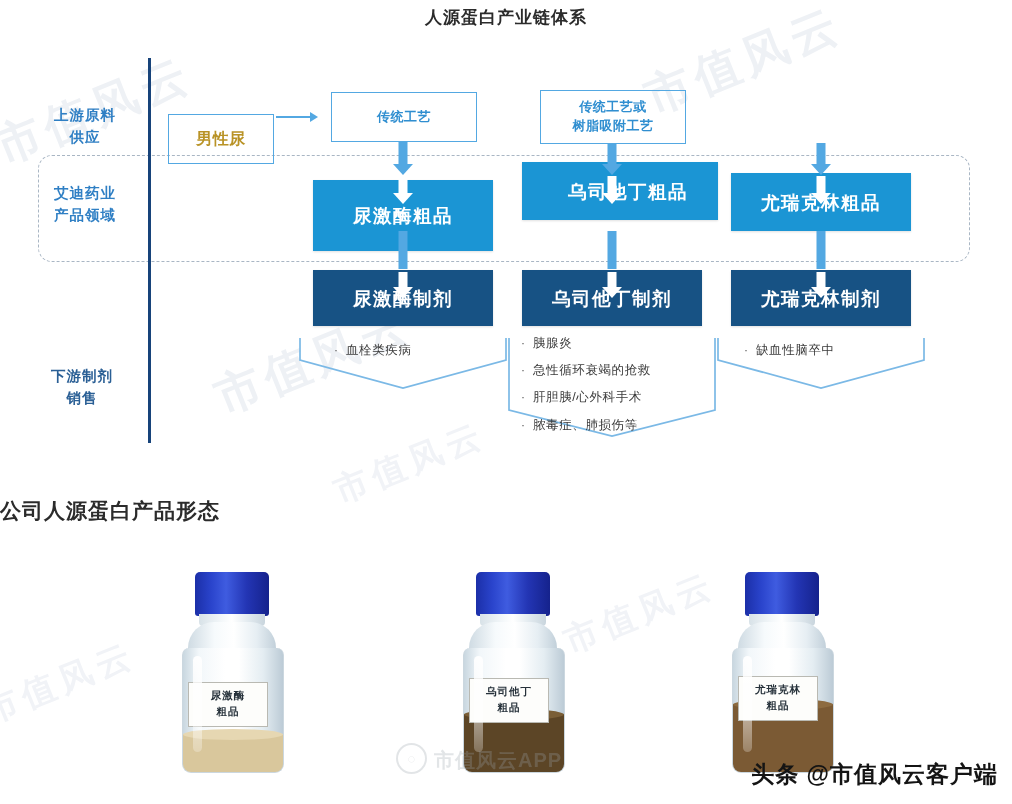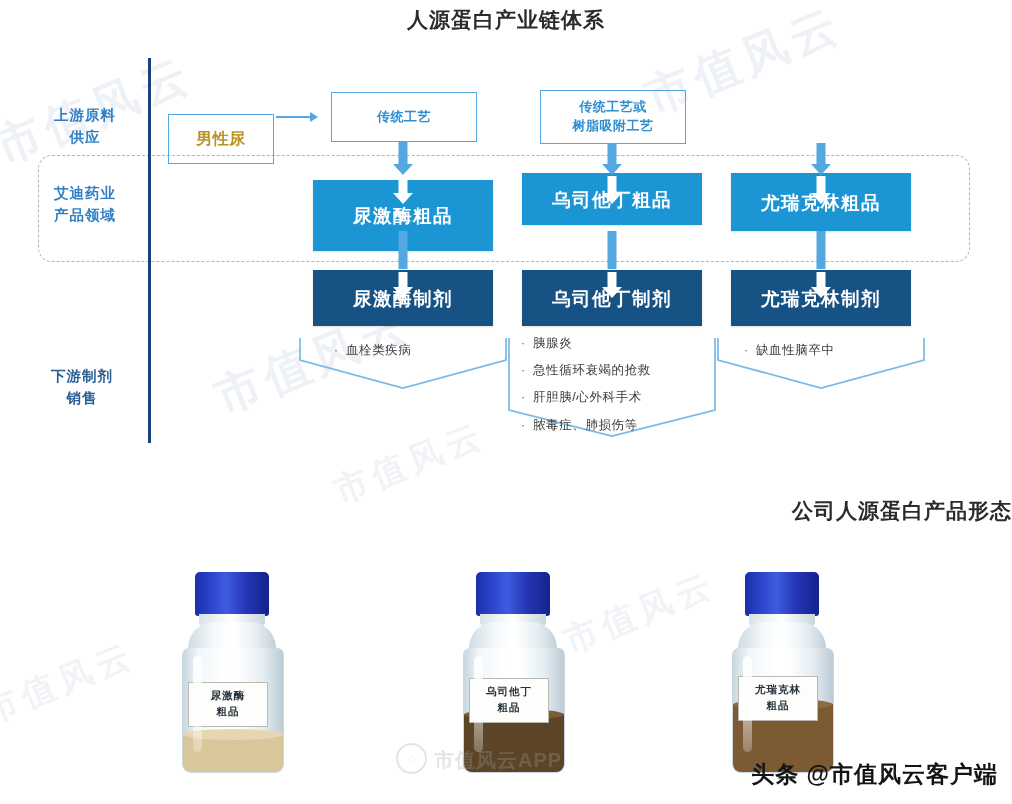--- a/index.html
+++ b/index.html
@@ -24,27 +24,27 @@
     user-select:none;
     white-space:nowrap;
     z-index:0;
   }
   .wm.s{font-size:34px;color:#f1f3f7;}
 
   
   .main-title{
     position:absolute;left:0;top:6px;width:1012px;
     text-align:center;
-    font-size:21px;font-weight:700;color:#2b2b2b;
+    font-size:17px;font-weight:700;color:#2b2b2b;
     letter-spacing:1px;
     z-index:5;
   }
   .sub-title{
     position:absolute;left:0;top:497px;width:1012px;
-    text-align:right;
+    text-align:left;
     font-size:21px;font-weight:700;color:#2b2b2b;
     letter-spacing:1px;
     z-index:5;
   }
 
   
   .spine{
     position:absolute;left:148px;top:58px;width:3px;height:385px;
     background:#17437a;z-index:3;
   }
@@ -279,21 +279,21 @@
       <div class="head"></div>
   </div>
   <div class="arrow-down blue" style="left:810px;top:143px;width:22px;height:32px;">
     <div class="shaft" style="height:22px;"></div>
       <div class="head"></div>
   </div>
 
   <div class="fbox light" style="left:313px;top:180px;width:180px;height:71px;">
     <span>尿激酶粗品</span>
   </div>
-  <div class="fbox light" style="left:522px;top:173px;width:180px;height:52px;">
+  <div class="fbox light" style="left:522px;top:162px;width:180px;height:58px;padding-left:16px;">
     <span>乌司他丁粗品</span>
   </div>
   <div class="fbox light" style="left:731px;top:173px;width:180px;height:58px;">
     <span>尤瑞克林粗品</span>
   </div>
 
   <div class="arrow-down" style="left:392px;top:176px;width:22px;height:28px;">
     <div class="shaft" style="height:18px;"></div>
       <div class="head"></div>
   </div>

